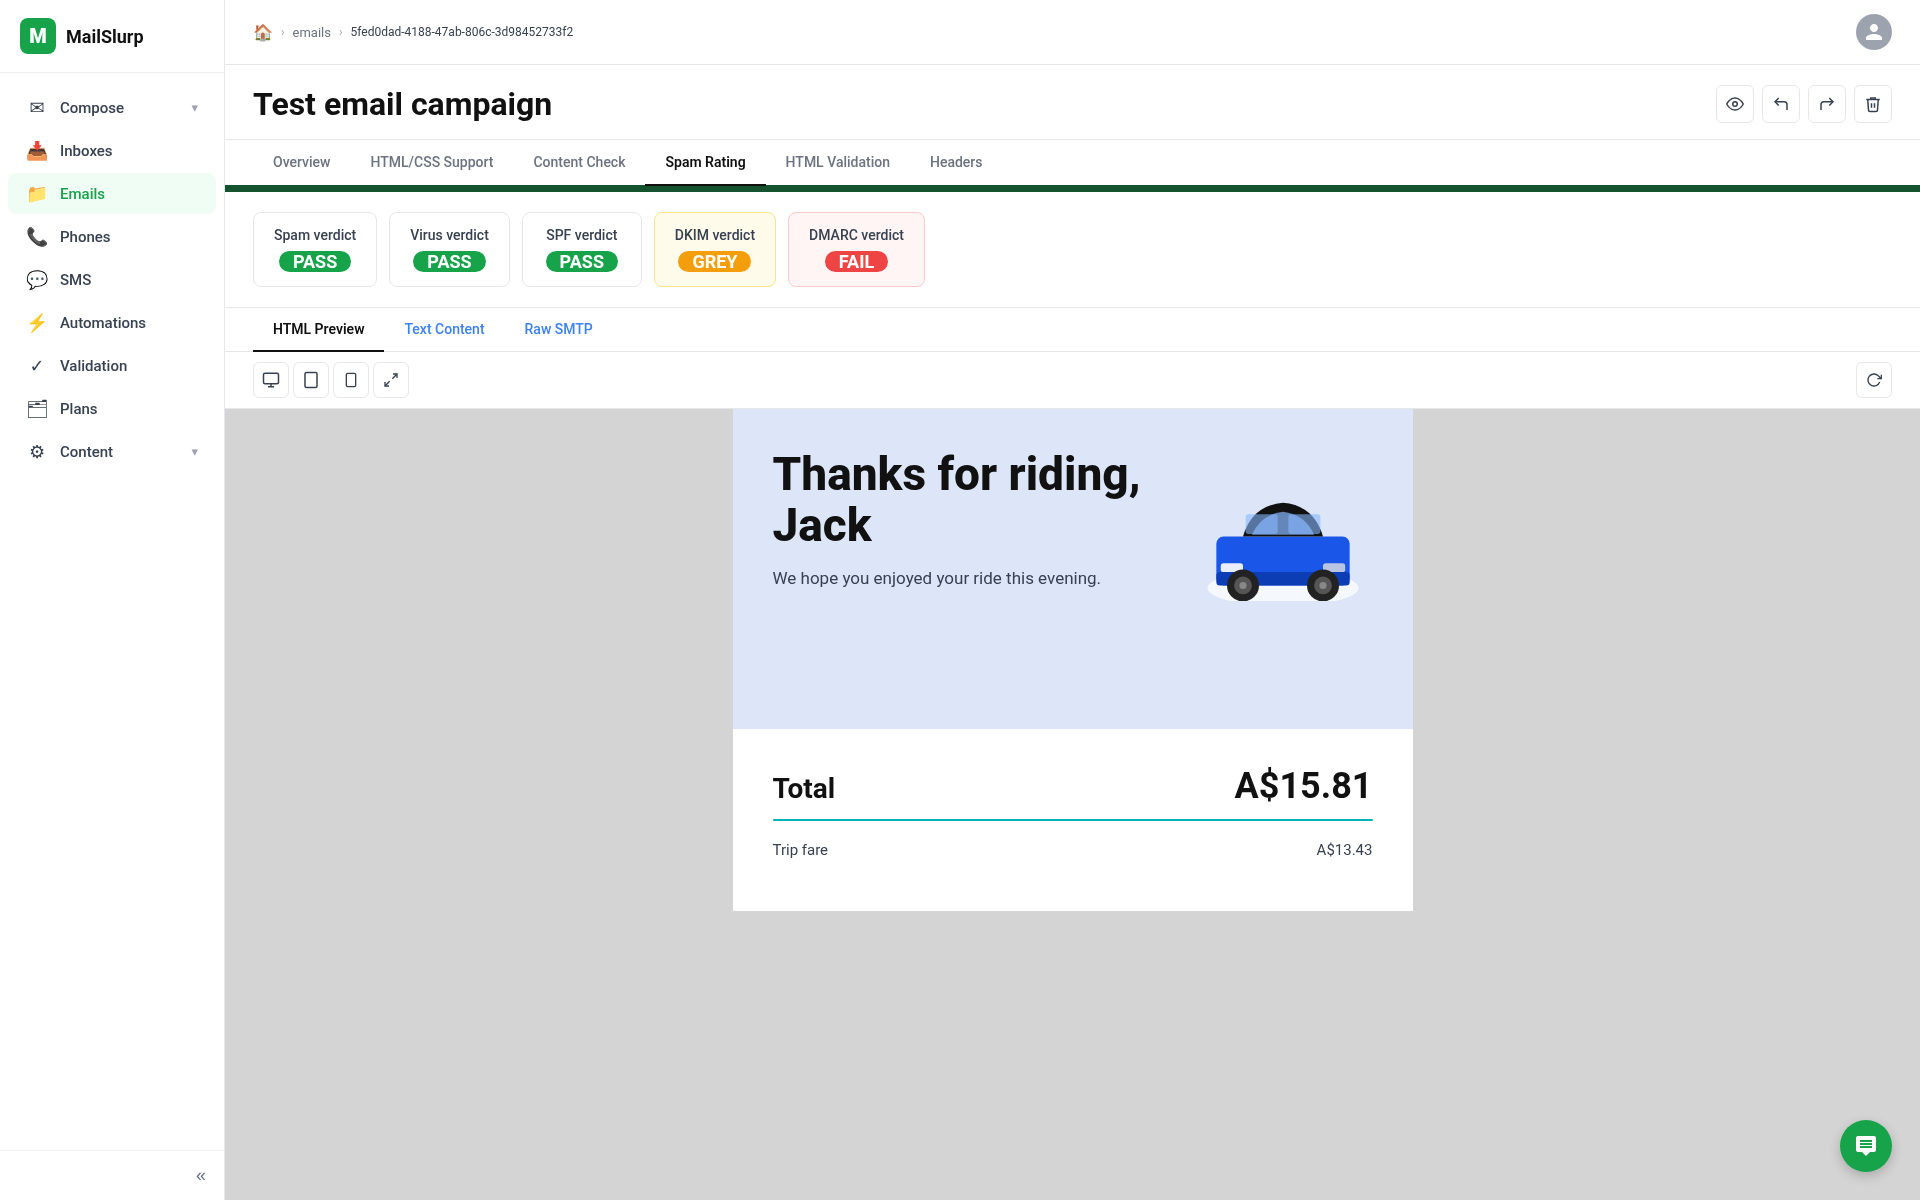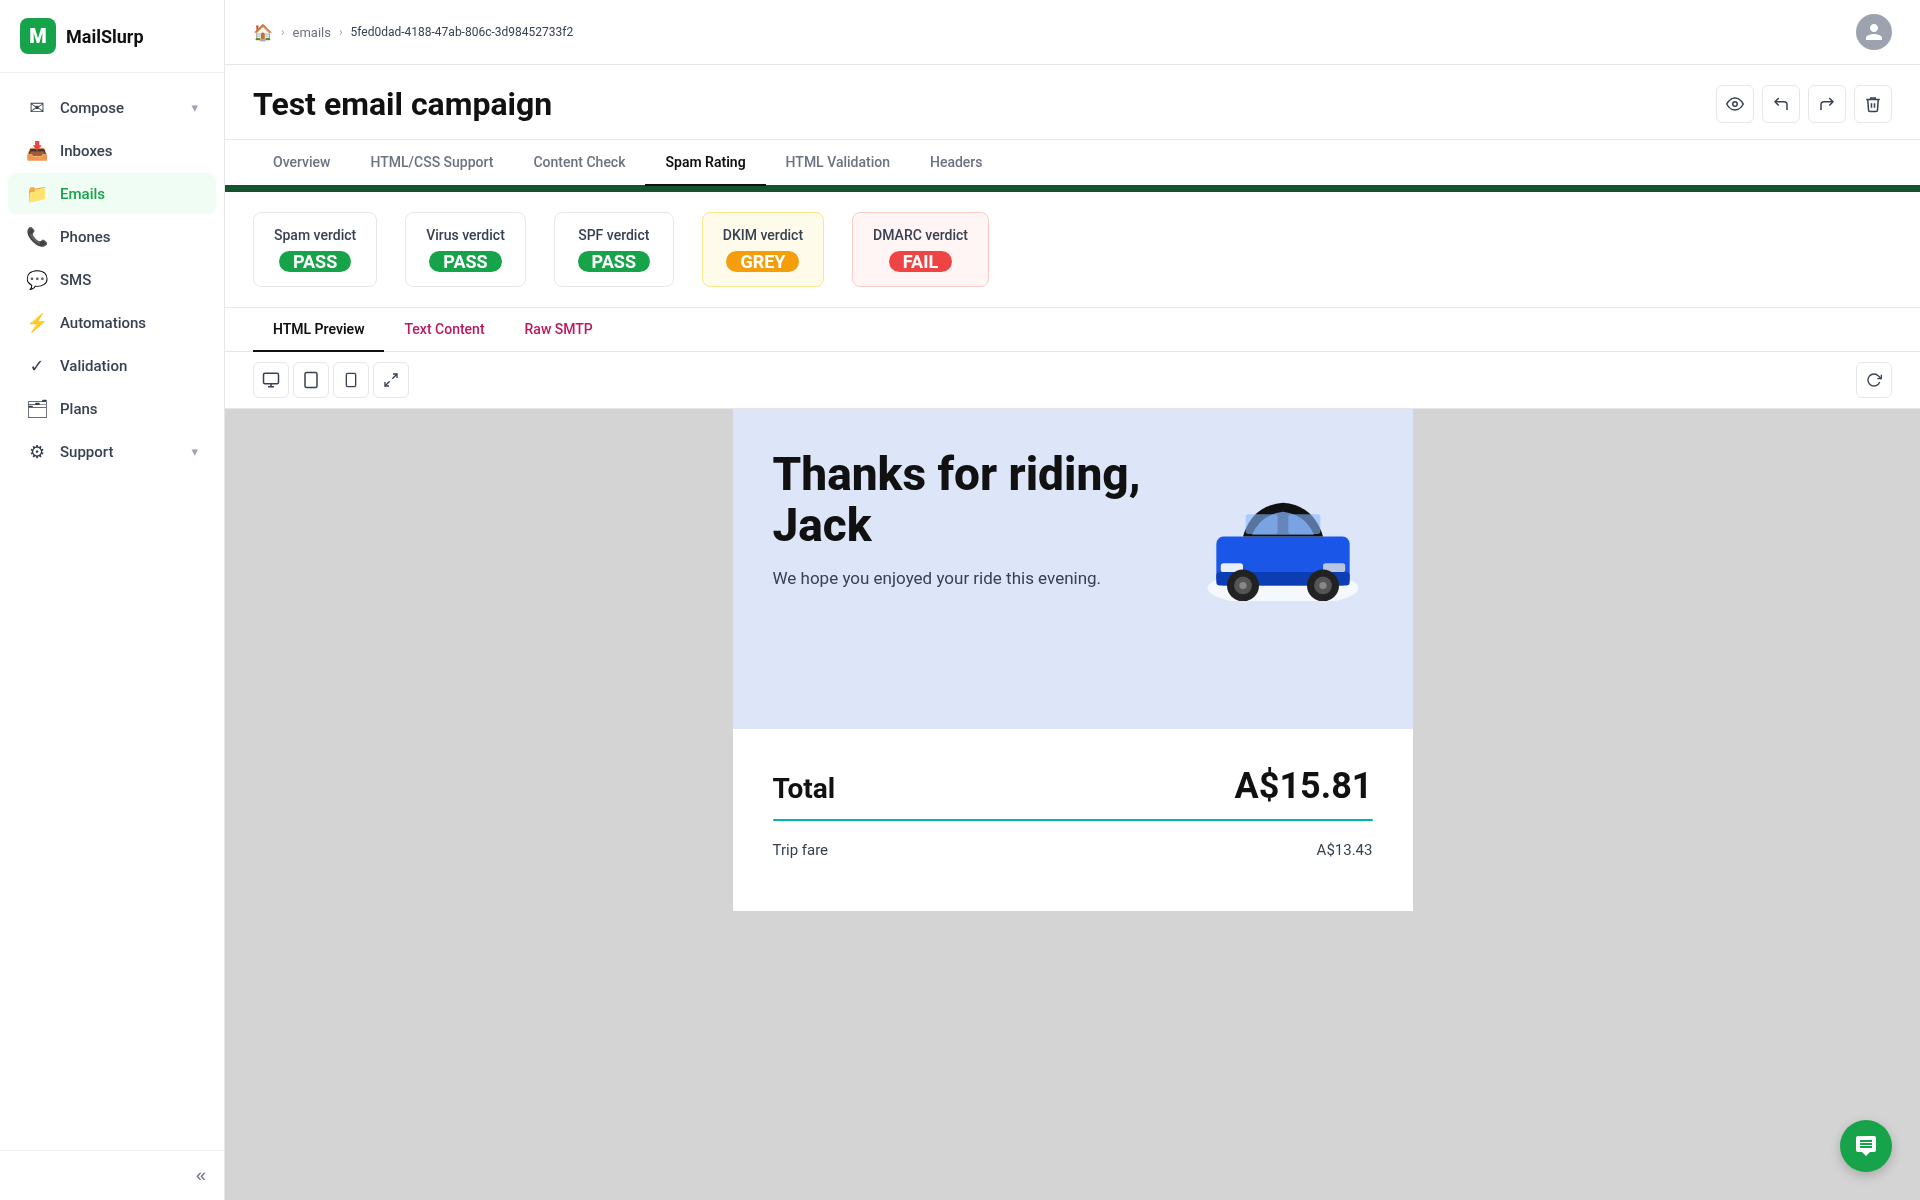--- a/index.html
+++ b/index.html
@@ -115,21 +115,21 @@
       cursor: pointer;
       border-bottom: 2px solid transparent;
       margin-bottom: -1px;
       white-space: nowrap;
     }
     .tab.active { color: #111; border-bottom-color: #111; font-weight: 600; }
 
     
     .verdict-row {
       display: flex;
-      gap: 28px;
+      gap: 12px;
       padding: 20px 28px;
       border-bottom: 1px solid #e5e7eb;
     }
     .verdict-card {
       border: 1px solid #e5e7eb;
       border-radius: 8px;
       padding: 14px 20px;
       display: flex;
       flex-direction: column;
       align-items: center;
@@ -154,21 +154,21 @@
     .preview-tabs-bar {
       display: flex;
       padding: 0 28px;
       border-bottom: 1px solid #e5e7eb;
       background: #fff;
     }
     .preview-tab {
       padding: 13px 20px;
       font-size: 14px;
       font-weight: 500;
-      color: #be185d;
+      color: #3b82f6;
       cursor: pointer;
       border-bottom: 2px solid transparent;
       margin-bottom: -1px;
     }
     .preview-tab.active { color: #111; border-bottom-color: #111; font-weight: 600; }
 
     
     .device-bar {
       display: flex;
       align-items: center;
@@ -330,21 +330,21 @@
     <div class="nav-item">
       <span class="nav-icon">✓</span>
       <span>Validation</span>
     </div>
     <div class="nav-item">
       <span class="nav-icon">🗂</span>
       <span>Plans</span>
     </div>
     <div class="nav-item">
       <span class="nav-icon">⚙</span>
-      <span>Support</span>
+      <span>Content</span>
       <span class="nav-chevron">▾</span>
     </div>
   </nav>
   <div class="sidebar-footer">
     <button class="collapse-btn">«</button>
   </div>
 </div>
 
 <div class="main">
 

